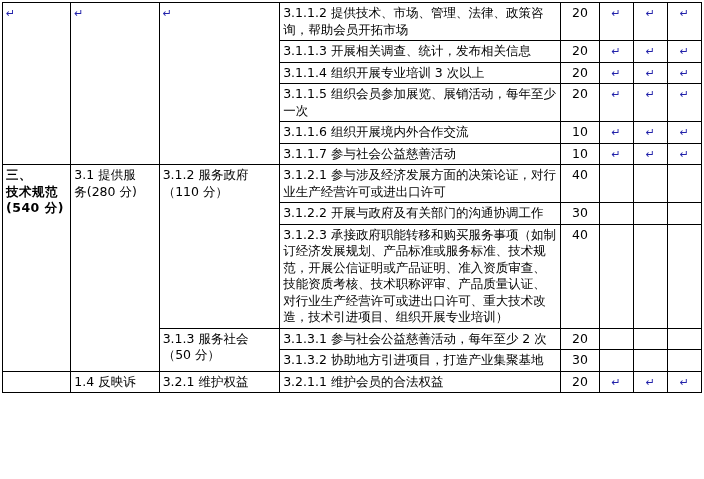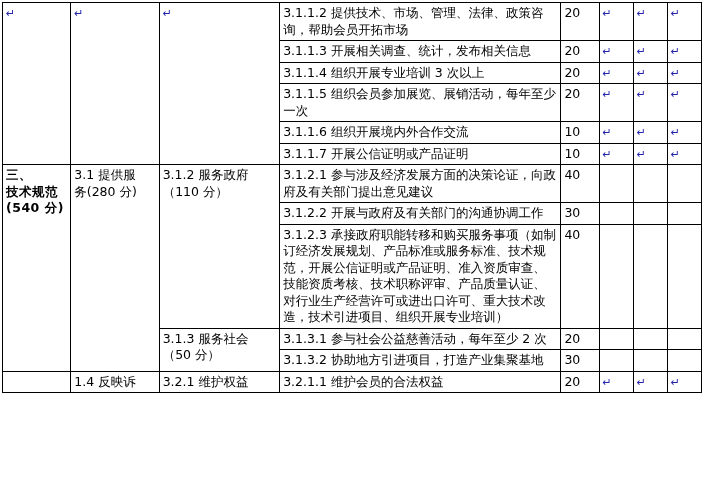--- a/index.html
+++ b/index.html
@@ -58,21 +58,21 @@
   }
   .mid {
     font-size: 13px;
     line-height: 1.45;
   }
   .item {
     font-size: 12.5px;
     line-height: 1.33;
   }
   .score {
-    text-align: left;
+    text-align: center;
     font-size: 12.5px;
   }
   .vcenter {
     vertical-align: middle;
   }
   .pmark {
     display: inline-block;
     color: #2222aa;
     font-size: 11px;
     line-height: 1;
@@ -145,42 +145,42 @@
 
       <tr>
         <td class="item">3.1.1.6 组织开展境内外合作交流</td>
         <td class="score vcenter">10</td>
         <td class="score"><span class="pmark">↵</span></td>
         <td class="score"><span class="pmark">↵</span></td>
         <td class="score"><span class="pmark">↵</span></td>
       </tr>
 
       <tr>
-        <td class="item">3.1.1.7 开展公信证明或产品证明</td>
+        <td class="item">3.1.1.7 参与社会公益慈善活动</td>
         <td class="score vcenter">10</td>
         <td class="score"><span class="pmark">↵</span></td>
         <td class="score"><span class="pmark">↵</span></td>
         <td class="score"><span class="pmark">↵</span></td>
       </tr>
 
       <tr>
         <td class="cat" rowspan="5">
           <span class="indent">三、</span>
           <span class="indent">技术规范</span>
           <span class="indent">(540 分)</span>
         </td>
         <td class="sub" rowspan="5">
           <span class="indent">3.1 提供服</span>
           <span class="indent">务(280 分)</span>
         </td>
         <td class="mid vcenter center-mid" rowspan="3">
           <span class="indent">3.1.2 服务政府</span>
           <span class="indent">（110 分）</span>
         </td>
-        <td class="item">3.1.2.1 参与涉及经济发展方面的决策论证，向政府及有关部门提出意见建议</td>
+        <td class="item">3.1.2.1 参与涉及经济发展方面的决策论证，对行业生产经营许可或进出口许可</td>
         <td class="score vcenter">40</td>
         <td class="score"></td>
         <td class="score"></td>
         <td class="score"></td>
       </tr>
 
       <tr>
         <td class="item">3.1.2.2 开展与政府及有关部门的沟通协调工作</td>
         <td class="score vcenter">30</td>
         <td class="score"></td>

